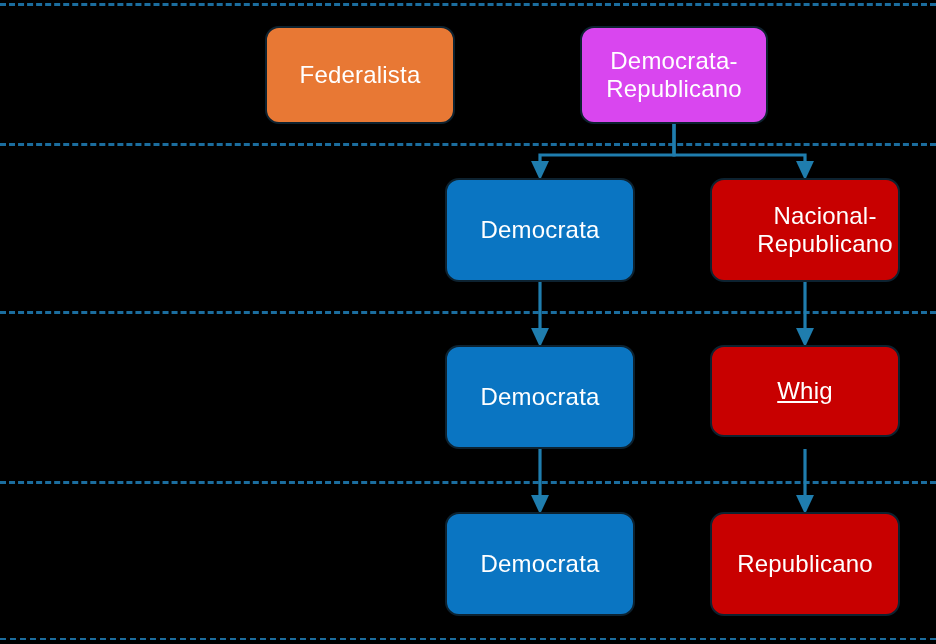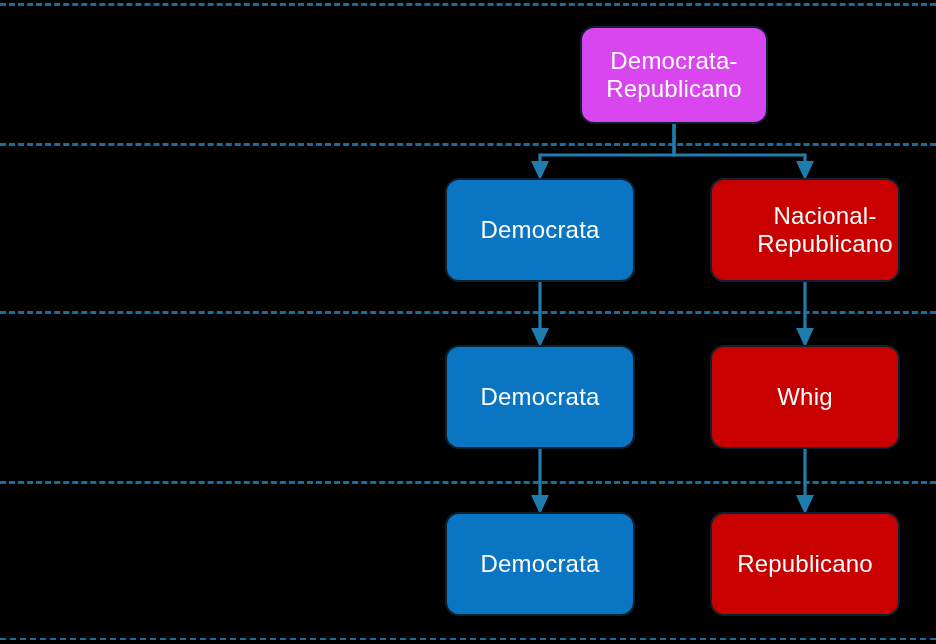--- a/index.html
+++ b/index.html
@@ -77,40 +77,43 @@
 
     <path d="M540,282 L540,337" fill="none" stroke="#1f7dae" stroke-width="3.2" marker-end="url(#arrowhead)"></path>
 
     <path d="M805,282 L805,337" fill="none" stroke="#1f7dae" stroke-width="3.2" marker-end="url(#arrowhead)"></path>
 
     <path d="M540,449 L540,504" fill="none" stroke="#1f7dae" stroke-width="3.2" marker-end="url(#arrowhead)"></path>
 
     <path d="M805,449 L805,504" fill="none" stroke="#1f7dae" stroke-width="3.2" marker-end="url(#arrowhead)"></path>
   </svg>
 
+  <div class="node" style="left:265px; top:26px; width:190px; height:98px; background:#e87834;">
+    <span class="node-label">Federalista</span>
+  </div>
 
   <div class="node" style="left:580px; top:26px; width:188px; height:98px; background:#d946ef;">
     <span class="node-label">Democrata-
 Republicano</span>
   </div>
 
   <div class="node" style="left:445px; top:178px; width:190px; height:104px; background:#0a75c2;">
     <span class="node-label">Democrata</span>
   </div>
 
   <div class="node" style="left:710px; top:178px; width:190px; height:104px; background:#c80000;padding-left:48px;">
     <span class="node-label">Nacional-
 Republicano</span>
   </div>
 
   <div class="node" style="left:445px; top:345px; width:190px; height:104px; background:#0a75c2;">
     <span class="node-label">Democrata</span>
   </div>
 
-  <div class="node" style="left:710px; top:345px; width:190px; height:104px; background:#c80000;">
+  <div class="node" style="left:710px; top:345px; width:190px; height:92px; background:#c80000;text-decoration:underline;">
     <span class="node-label">Whig</span>
   </div>
 
   <div class="node" style="left:445px; top:512px; width:190px; height:104px; background:#0a75c2;">
     <span class="node-label">Democrata</span>
   </div>
 
   <div class="node" style="left:710px; top:512px; width:190px; height:104px; background:#c80000;">
     <span class="node-label">Republicano</span>
   </div>

